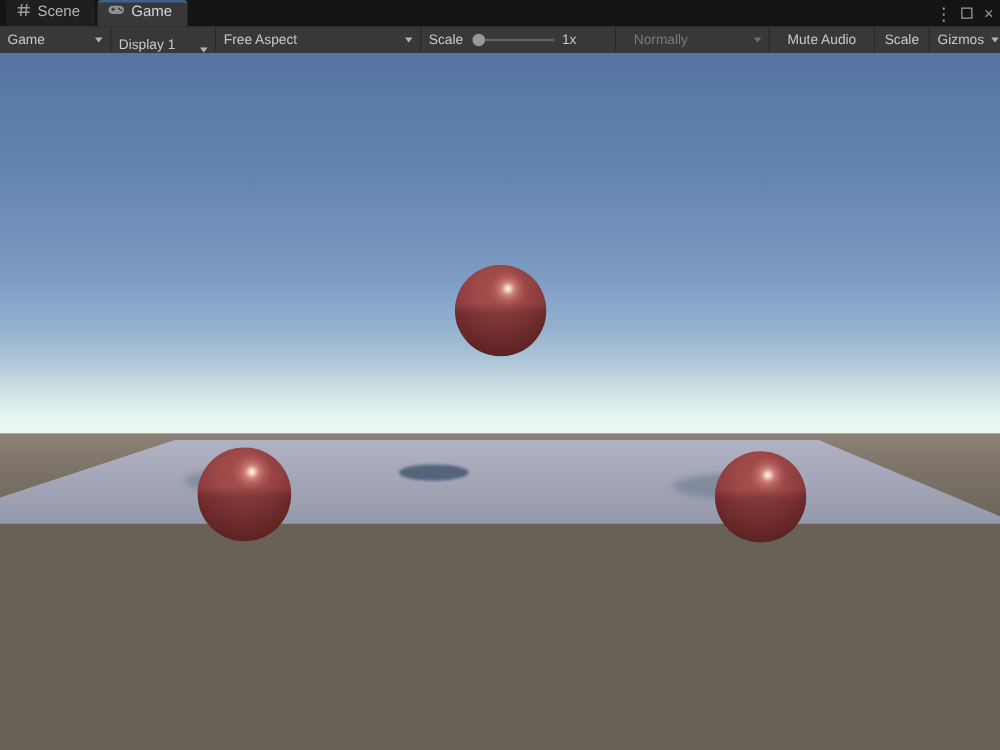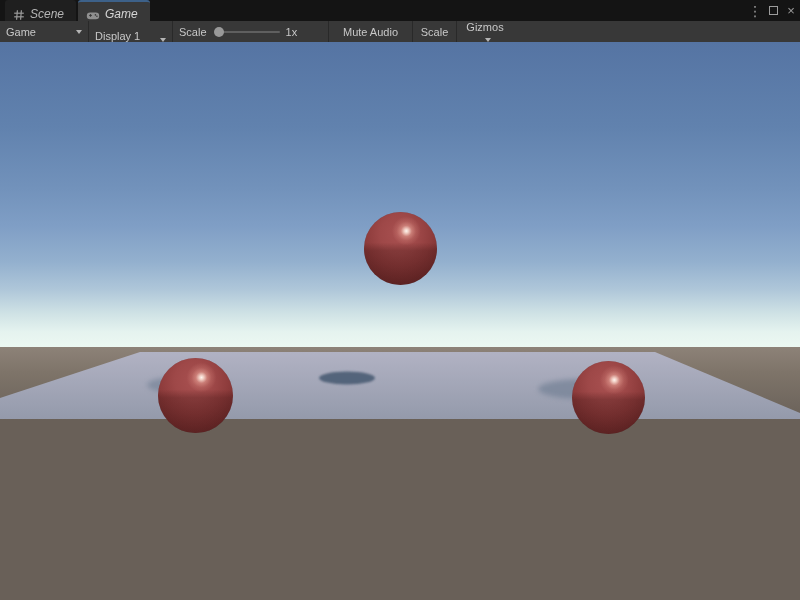--- a/index.html
+++ b/index.html
@@ -3,23 +3,23 @@
 <meta charset="utf-8">
 <style>
   * { margin:0; padding:0; box-sizing:border-box; }
   html,body { width:800px; height:600px; overflow:hidden; background:#161616;
               font-family:"Liberation Sans", sans-serif; }
   .window { position:relative; width:800px; height:600px; background:#161616; }
 
   
   .tabbar { position:absolute; top:0; left:0; width:800px; height:21px;
             background:#141414; display:flex; align-items:stretch; }
-  .tab { display:flex; align-items:flex-end; gap:5px; padding:0 12px 0 8px;
+  .tab { display:flex; align-items:flex-start; gap:5px; padding:0 12px 0 8px;
          font-size:12px; color:#b5b5b5; background:#1f1f1f; margin-left:5px;
-         border-radius:3px 3px 0 0; border-top:2px solid transparent; cursor:default;font-style:italic; }
+         border-radius:3px 3px 0 0; border-top:2px solid transparent; cursor:default; }
   .tab.active { background:#383838; color:#d6d6d6;
                 border-top:2px solid var(--tab-accent,#3d6189); margin-left:2px; }
   .tab .icon { flex:0 0 auto; }
   .tabbar-spacer { flex:1; }
   .winctl { display:flex; align-items:center; justify-content:center;
             width:18px; height:21px; color:#9c9c9c; font-size:13px; cursor:default; }
   .winctl.menu { font-size:14px; letter-spacing:0; }
   .maxbox { display:block; width:9px; height:9px; border:1.5px solid #9c9c9c; }
 
   
@@ -35,21 +35,21 @@
   .arrow { width:0; height:0; border-left:3.5px solid transparent;
            border-right:3.5px solid transparent; border-top:4.5px solid #b4b4b4;
            margin-left:6px; }
   .w-view   { width:89px; }
   .w-disp   { width:84px;align-items:flex-end; }
   .w-aspect { width:164px; }
   .w-scale  { width:156px;text-align:right; }
   .w-play   { width:123px; padding-left:14px; }
   .w-mute   { width:84px;  justify-content:center;align-items:center; }
   .w-stats  { width:44px;  justify-content:center; }
-  .w-giz    { width:56px;  justify-content:center;flex-direction:column; }
+  .w-giz    { width:56px;  justify-content:center; }
   .slider { position:relative; width:68px; height:21px; margin:0 4px 0 7px; flex:0 0 auto; }
   .slider .track { position:absolute; left:4px; right:2px; top:10px; height:2px;
                    background:#5f5f5f; border-radius:1px; }
   .slider .knob { position:absolute; left:0; top:5.5px; width:10px; height:10px;
                   border-radius:50%; background:#999; z-index:1; }
 
   
   .viewport { position:absolute; top:42px; left:0; width:800px; height:558px;
               overflow:hidden; }
   .sky { position:absolute; top:0; left:0; width:800px; height:305px;
@@ -118,27 +118,35 @@
 
   <div class="toolbar">
     <div class="tb-item dropdown w-view">
       <span>Game</span>
       <span class="arrow"></span>
     </div>
     <div class="tb-item dropdown w-disp">
       <span>Display 1</span>
       <span class="arrow"></span>
     </div>
+    <div class="tb-item dropdown w-aspect">
+      <span>Free Aspect</span>
+      <span class="arrow"></span>
+    </div>
     <div class="tb-item w-scale">
       <span>Scale</span>
       <div class="slider">
         <div class="track"></div>
         <div class="knob"></div>
       </div>
       <span>1x</span>
+    </div>
+    <div class="tb-item dropdown disabled w-play">
+      <span>Normally</span>
+      <span class="arrow"></span>
     </div>
     <div class="tb-item w-mute">
       <span>Mute Audio</span>
     </div>
     <div class="tb-item w-stats">
       <span>Scale</span>
     </div>
     <div class="tb-item dropdown w-giz">
       <span>Gizmos</span>
       <span class="arrow"></span>

